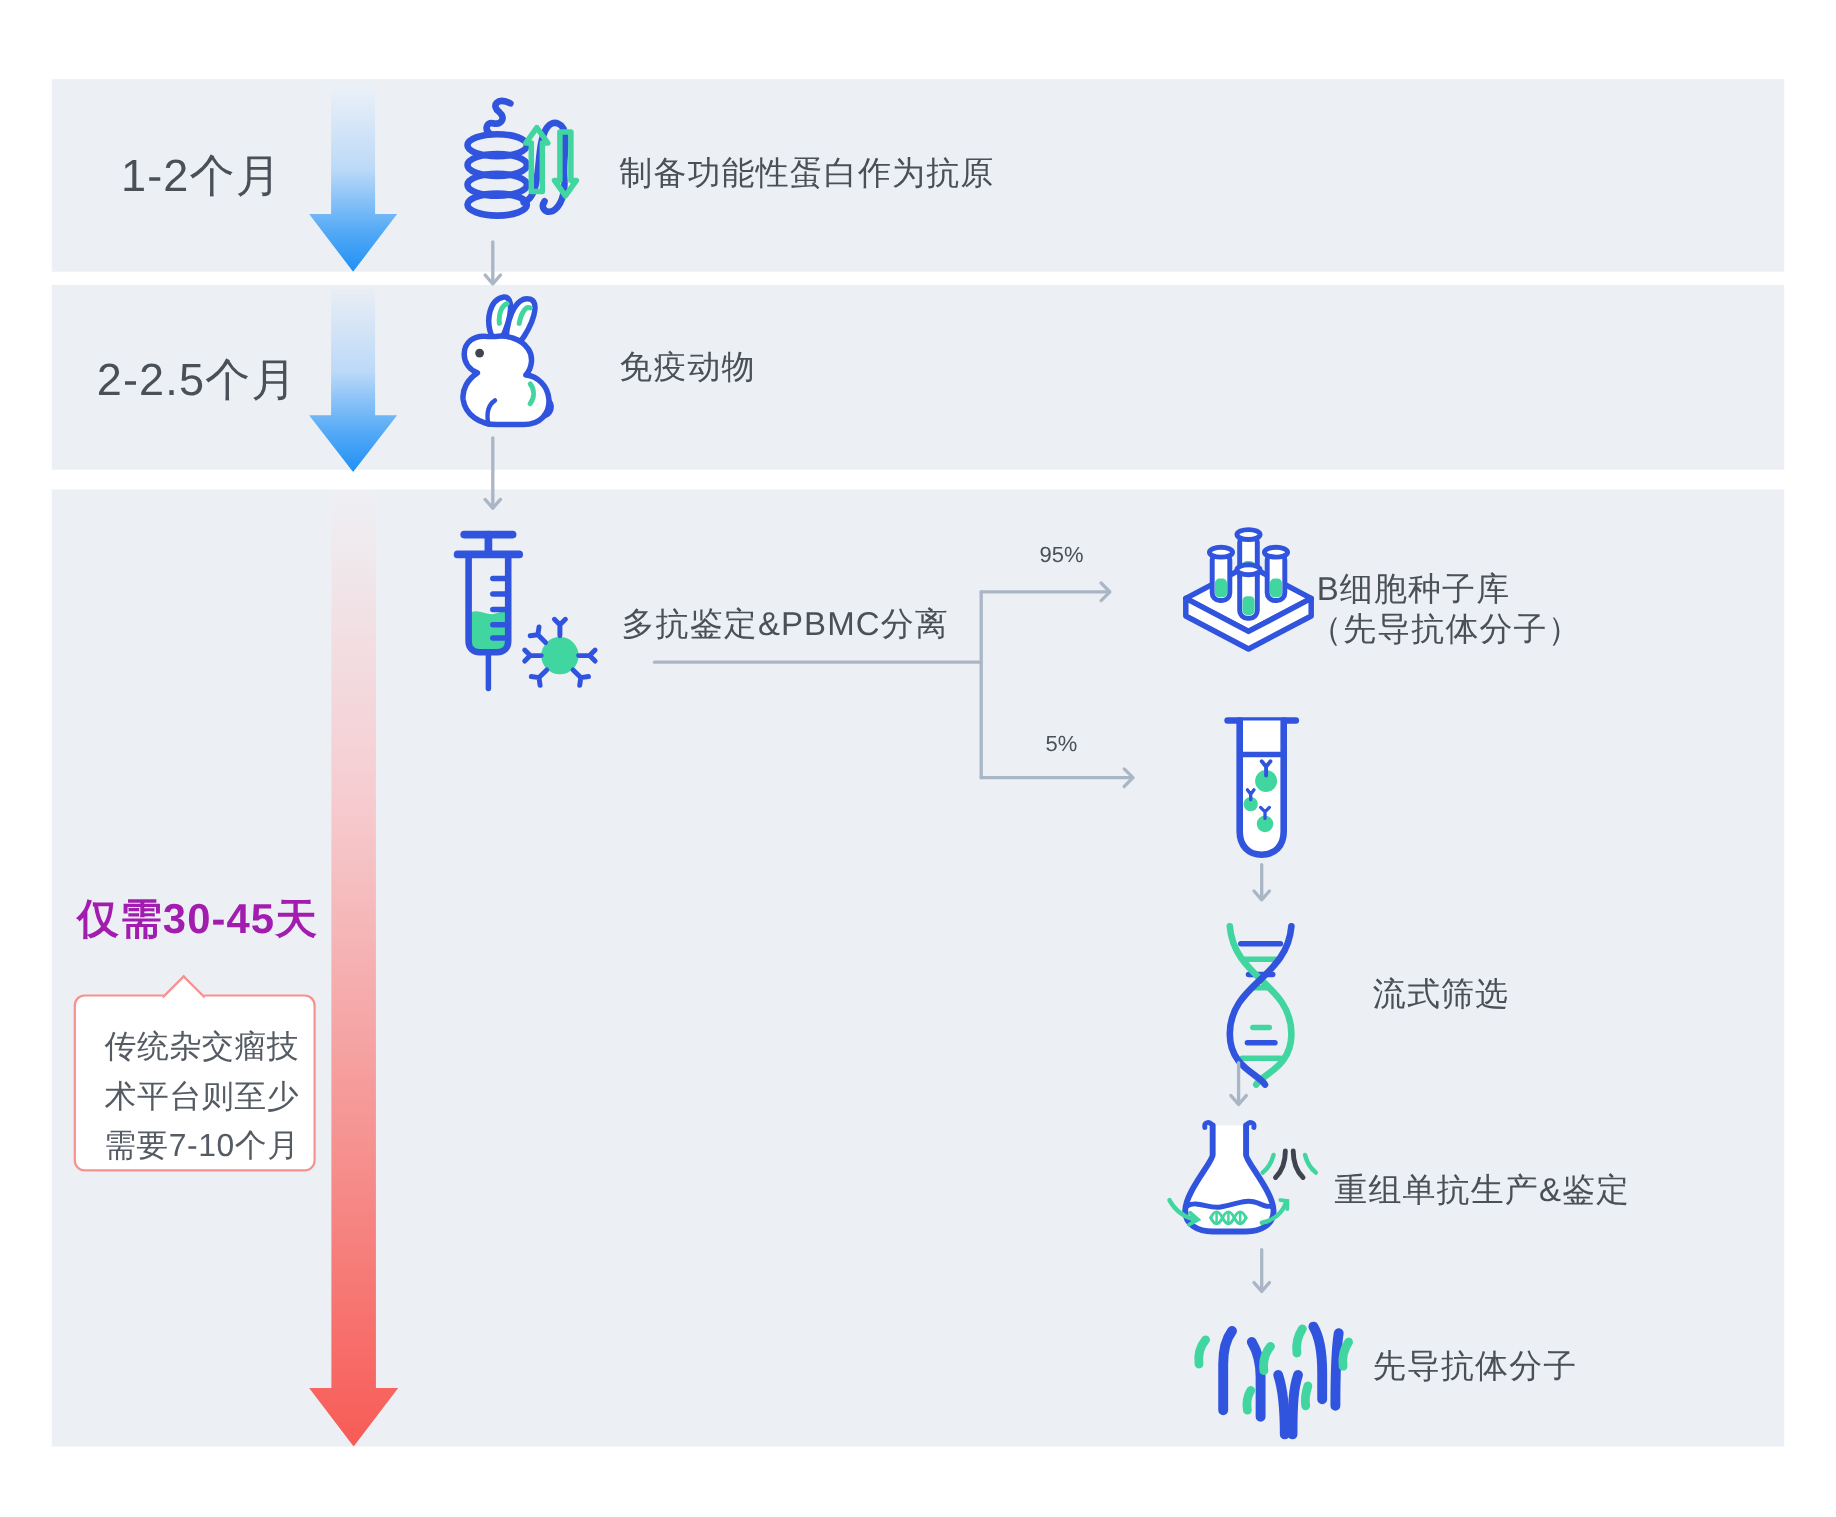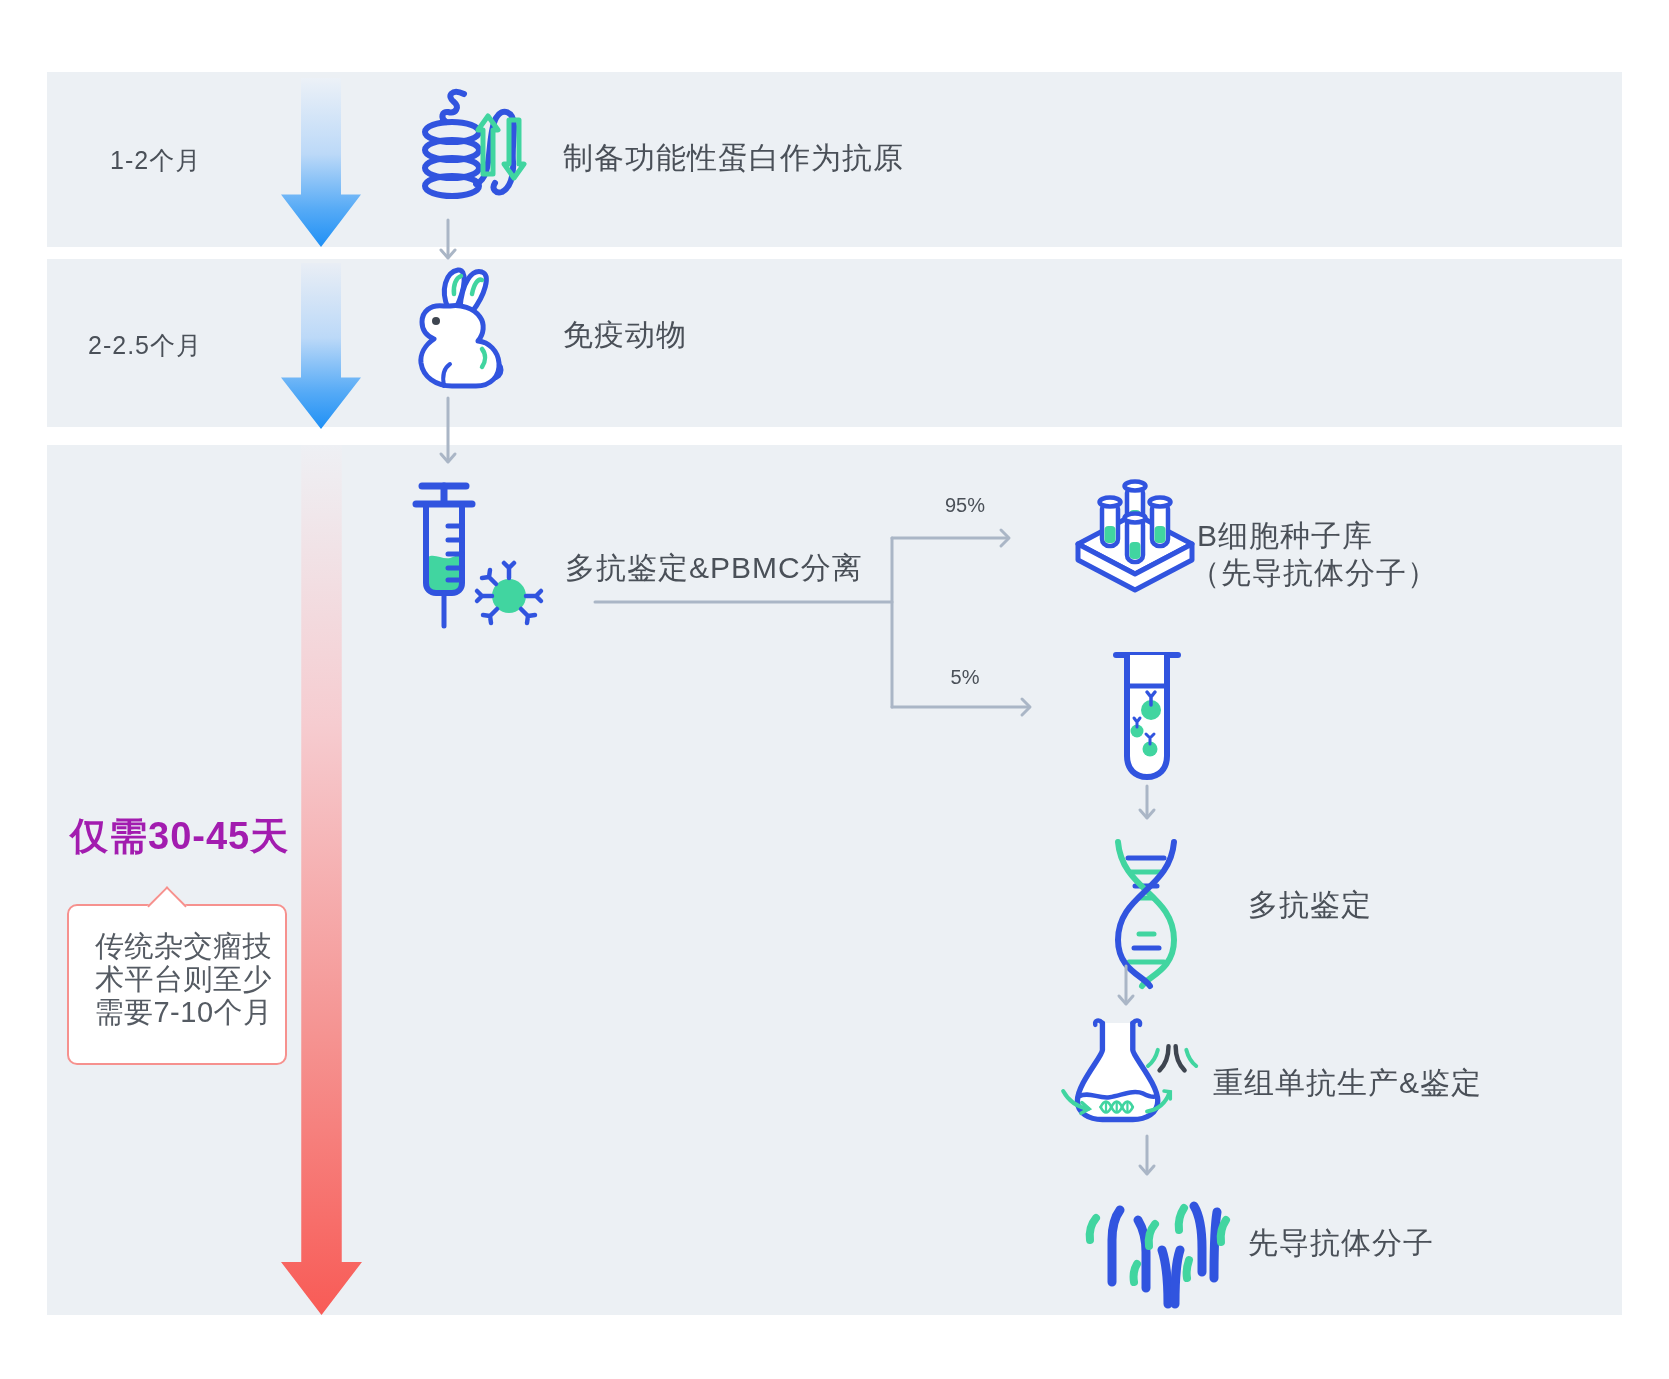--- a/index.html
+++ b/index.html
@@ -3,40 +3,40 @@
 <meta charset="utf-8">
 <style>
   html,body{margin:0;padding:0;background:#ffffff;}
   #canvas{position:relative;width:1669px;height:1379px;background:#ffffff;overflow:hidden;
           font-family:"Liberation Sans",sans-serif;color:#4a5058;}
   .band{position:absolute;left:47px;width:1575px;background:#ecf0f4;}
   #band1{top:72px;height:175px;}
   #band2{top:259px;height:168px;}
   #band3{top:445px;height:870px;}
   .lbl{position:absolute;font-size:30px;line-height:36px;font-weight:500;letter-spacing:1px;white-space:nowrap;}
-  .duration{position:absolute;font-size:25px;line-height:40px;font-weight:500;letter-spacing:1px;white-space:nowrap;}
+  .duration{position:absolute;font-size:41px;line-height:40px;font-weight:500;letter-spacing:1px;white-space:nowrap;}
   .pct{position:absolute;width:80px;text-align:center;font-size:20px;font-weight:500;}
   .two-line div{line-height:37px;}
   .big-arrow{position:absolute;}
   #arrow-blue-1{left:281px;top:78px;width:80px;height:169px;
     clip-path:polygon(25% 0,75% 0,75% 69%,100% 69%,50% 100%,0 69%,25% 69%);
     background:linear-gradient(180deg,#ecf1f7 0%,#bcd9f8 45%,#55aaf6 78%,#1f90f5 100%);}
   #arrow-blue-2{left:281px;top:263px;width:80px;height:166px;
     clip-path:polygon(25% 0,75% 0,75% 69%,100% 69%,50% 100%,0 69%,25% 69%);
     background:linear-gradient(180deg,#e9eef5 0%,#bcd9f8 45%,#55aaf6 78%,#1f90f5 100%);}
   #arrow-red{left:281px;top:445px;width:81px;height:870px;
     clip-path:polygon(25% 0,75% 0,75% 93.9%,100% 93.9%,50% 100%,0 93.9%,25% 93.9%);
     background:linear-gradient(180deg,#eef0f4 0%,#f6ccd0 32%,#f59391 68%,#f85b56 100%);}
   #red-label{position:absolute;left:70px;top:814px;font-size:38px;line-height:44px;font-weight:bold;
     color:#a21caf;letter-spacing:1px;white-space:nowrap;}
   #note-box{position:absolute;left:67px;top:904px;width:220px;height:161px;background:#ffffff;
     border:2px solid #f6918e;border-radius:10px;box-sizing:border-box;}
   #note-box .pointer{position:absolute;top:-14px;left:84px;width:26px;height:26px;background:#ffffff;
     border-left:2px solid #f6918e;border-top:2px solid #f6918e;transform:rotate(45deg);}
-  #note-box .note-text{position:relative;padding:24px 0 0 13px;font-size:29px;line-height:33px;
+  #note-box .note-text{position:relative;padding:24px 0 0 13px;font-size:29px;line-height:45px;
     color:#555b63;text-align:center;letter-spacing:0.5px;}
   .icon{position:absolute;}
   svg{display:block;overflow:visible;}
 </style>
 </head>
 <body>
 
 <div id="canvas">
 
   <div class="band" id="band1"></div>
@@ -216,21 +216,21 @@
         <path d="M33 96 H48" stroke="#41d5a0"></path>
         <path d="M28 110 H53" stroke="#3154df"></path>
         <path d="M23 124 H58" stroke="#41d5a0"></path>
       </g>
       <g fill="none" stroke-linecap="round" stroke-width="6">
         <path d="M12 4 C16 52 68 56 68 102 C68 132 42 138 36 148" stroke="#41d5a0"></path>
         <path d="M68 4 C64 52 12 56 12 102 C12 132 38 138 44 148" stroke="#3154df"></path>
       </g>
     </svg>
   </div>
-  <div class="lbl" style="left:1248px;top:887px;">多抗鉴定</div>
+  <div class="lbl" style="left:1248px;top:887px;">流式筛选</div>
 
   <div class="icon" style="left:1117px;top:966px;">
     <svg width="18" height="46" viewBox="0 0 18 46">
       <g fill="none" stroke="#aab6c6" stroke-width="3" stroke-linecap="round" stroke-linejoin="round">
         <path d="M9 0 V37"></path>
           <path d="M2 30 L9 38 L16 30"></path>
       </g>
     </svg>
   </div>
 

